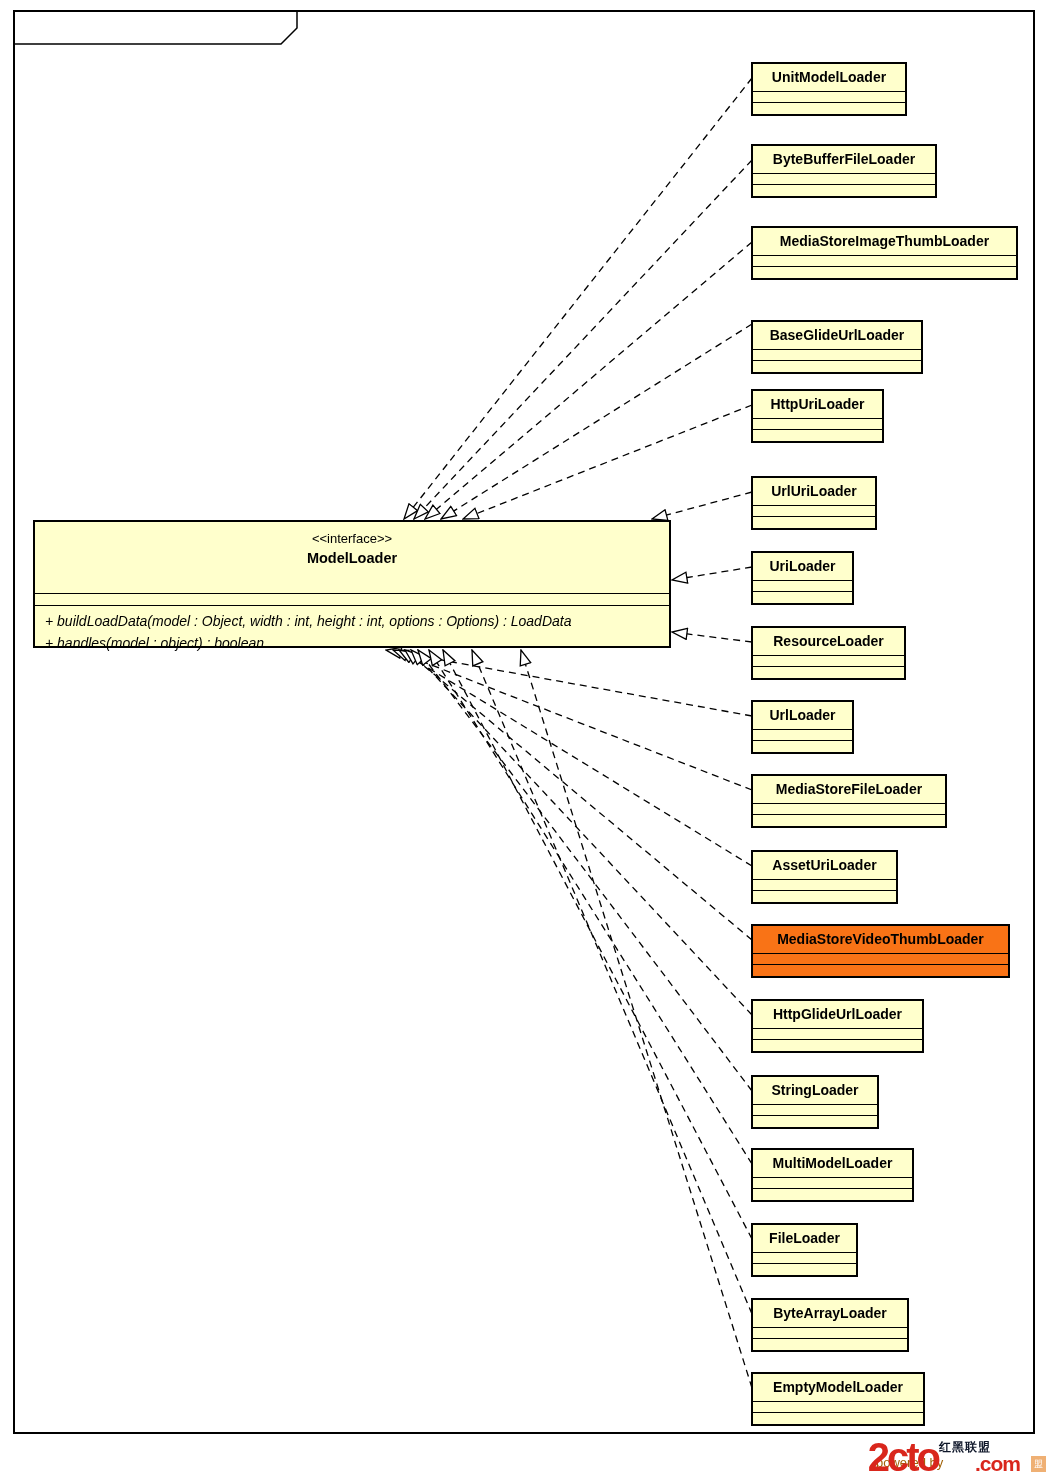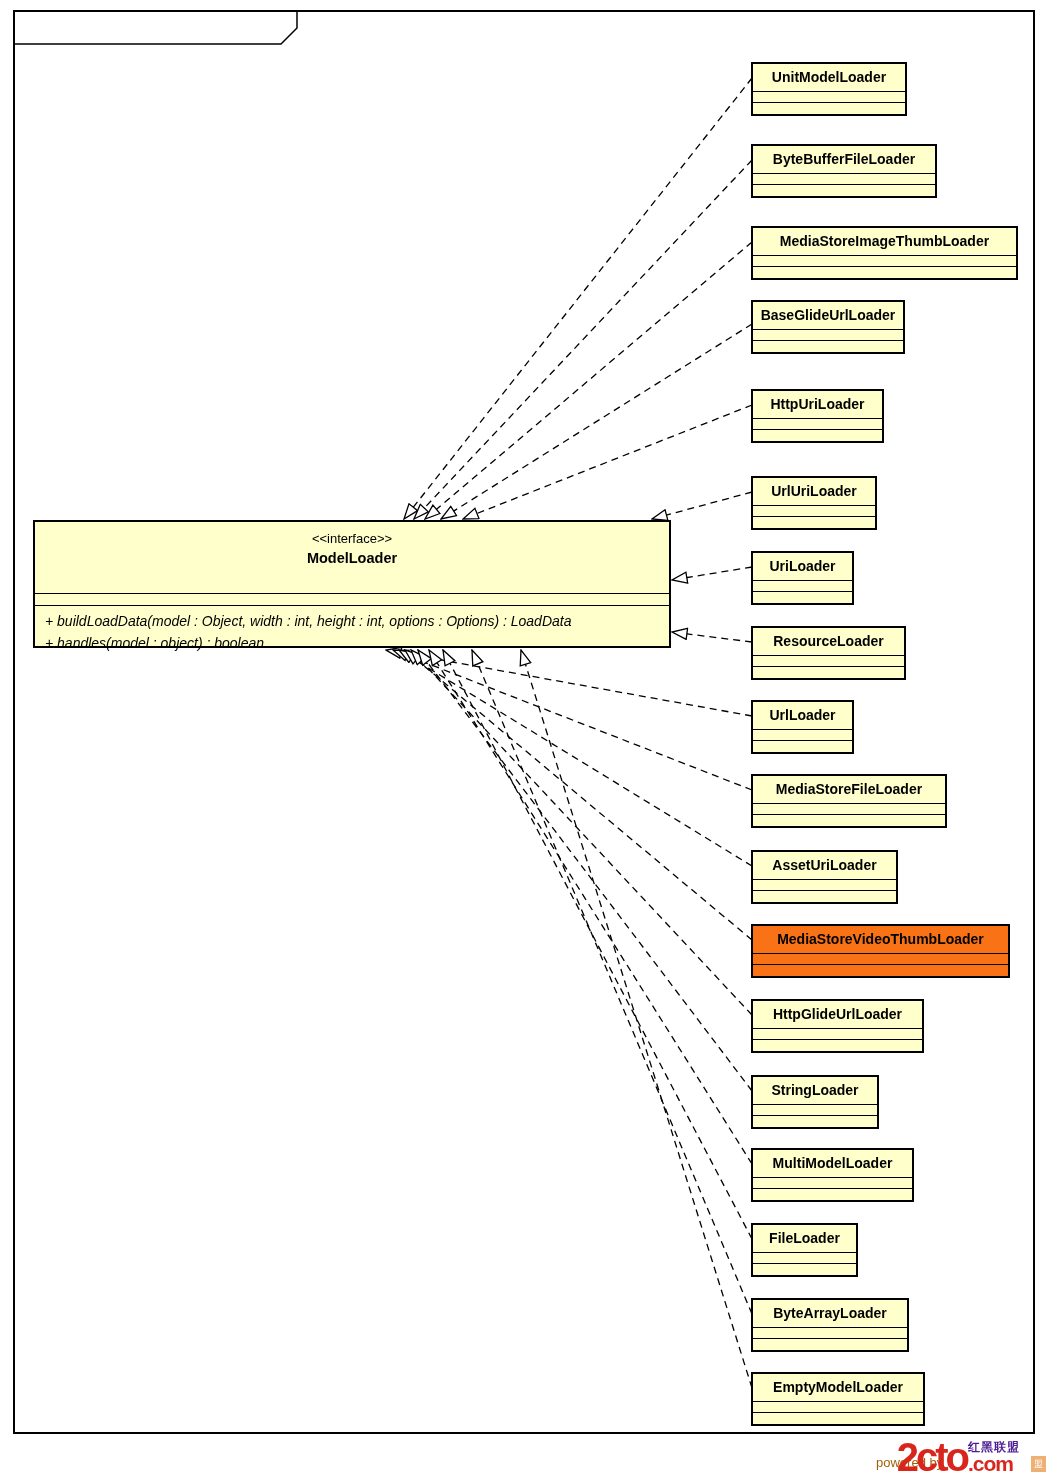--- a/index.html
+++ b/index.html
@@ -111,21 +111,21 @@
       <div class="uml-class" style="left: 751px; top: 144px; width: 186px; background: rgb(255, 255, 204);">
         <div class="c-title">ByteBufferFileLoader</div>
         <div class="c-row1"></div>
         <div class="c-row2"></div>
       </div>
       <div class="uml-class" style="left: 751px; top: 226px; width: 267px; background: rgb(255, 255, 204);">
         <div class="c-title">MediaStoreImageThumbLoader</div>
         <div class="c-row1"></div>
         <div class="c-row2"></div>
       </div>
-      <div class="uml-class" style="left: 751px; top: 300px; width: 154px; background: rgb(255, 255, 204);">
+      <div class="uml-class" style="left: 751px; top: 320px; width: 172px; background: rgb(255, 255, 204);">
         <div class="c-title">BaseGlideUrlLoader</div>
         <div class="c-row1"></div>
         <div class="c-row2"></div>
       </div>
       <div class="uml-class" style="left: 751px; top: 389px; width: 133px; background: rgb(255, 255, 204);">
         <div class="c-title">HttpUriLoader</div>
         <div class="c-row1"></div>
         <div class="c-row2"></div>
       </div>
       <div class="uml-class" style="left: 751px; top: 476px; width: 126px; background: rgb(255, 255, 204);">
@@ -193,20 +193,20 @@
         <div class="c-row1"></div>
         <div class="c-row2"></div>
       </div>
     </div>
 
   <div class="watermark">
     <div class="wm-tagline">powered by</div>
     <div class="wm-logo">
       <span class="wm-brand" style="color: rgb(217, 38, 28);">2cto</span>
       <span class="wm-col">
-        <span class="wm-cn" style="color: #4c1d95;">红黑联盟</span>
-        <span class="wm-tld" style="color: rgb(217, 38, 28);">.com</span>
+        <span class="wm-cn" style="color: #0f172a;">红黑联盟</span>
+        <span class="wm-tld" style="color: rgb(217, 38, 28); padding-left: 36px;">.com</span>
       </span>
     </div>
     <div class="wm-seal">盟</div>
   </div>
 
 </div>
 
 </body></html>

